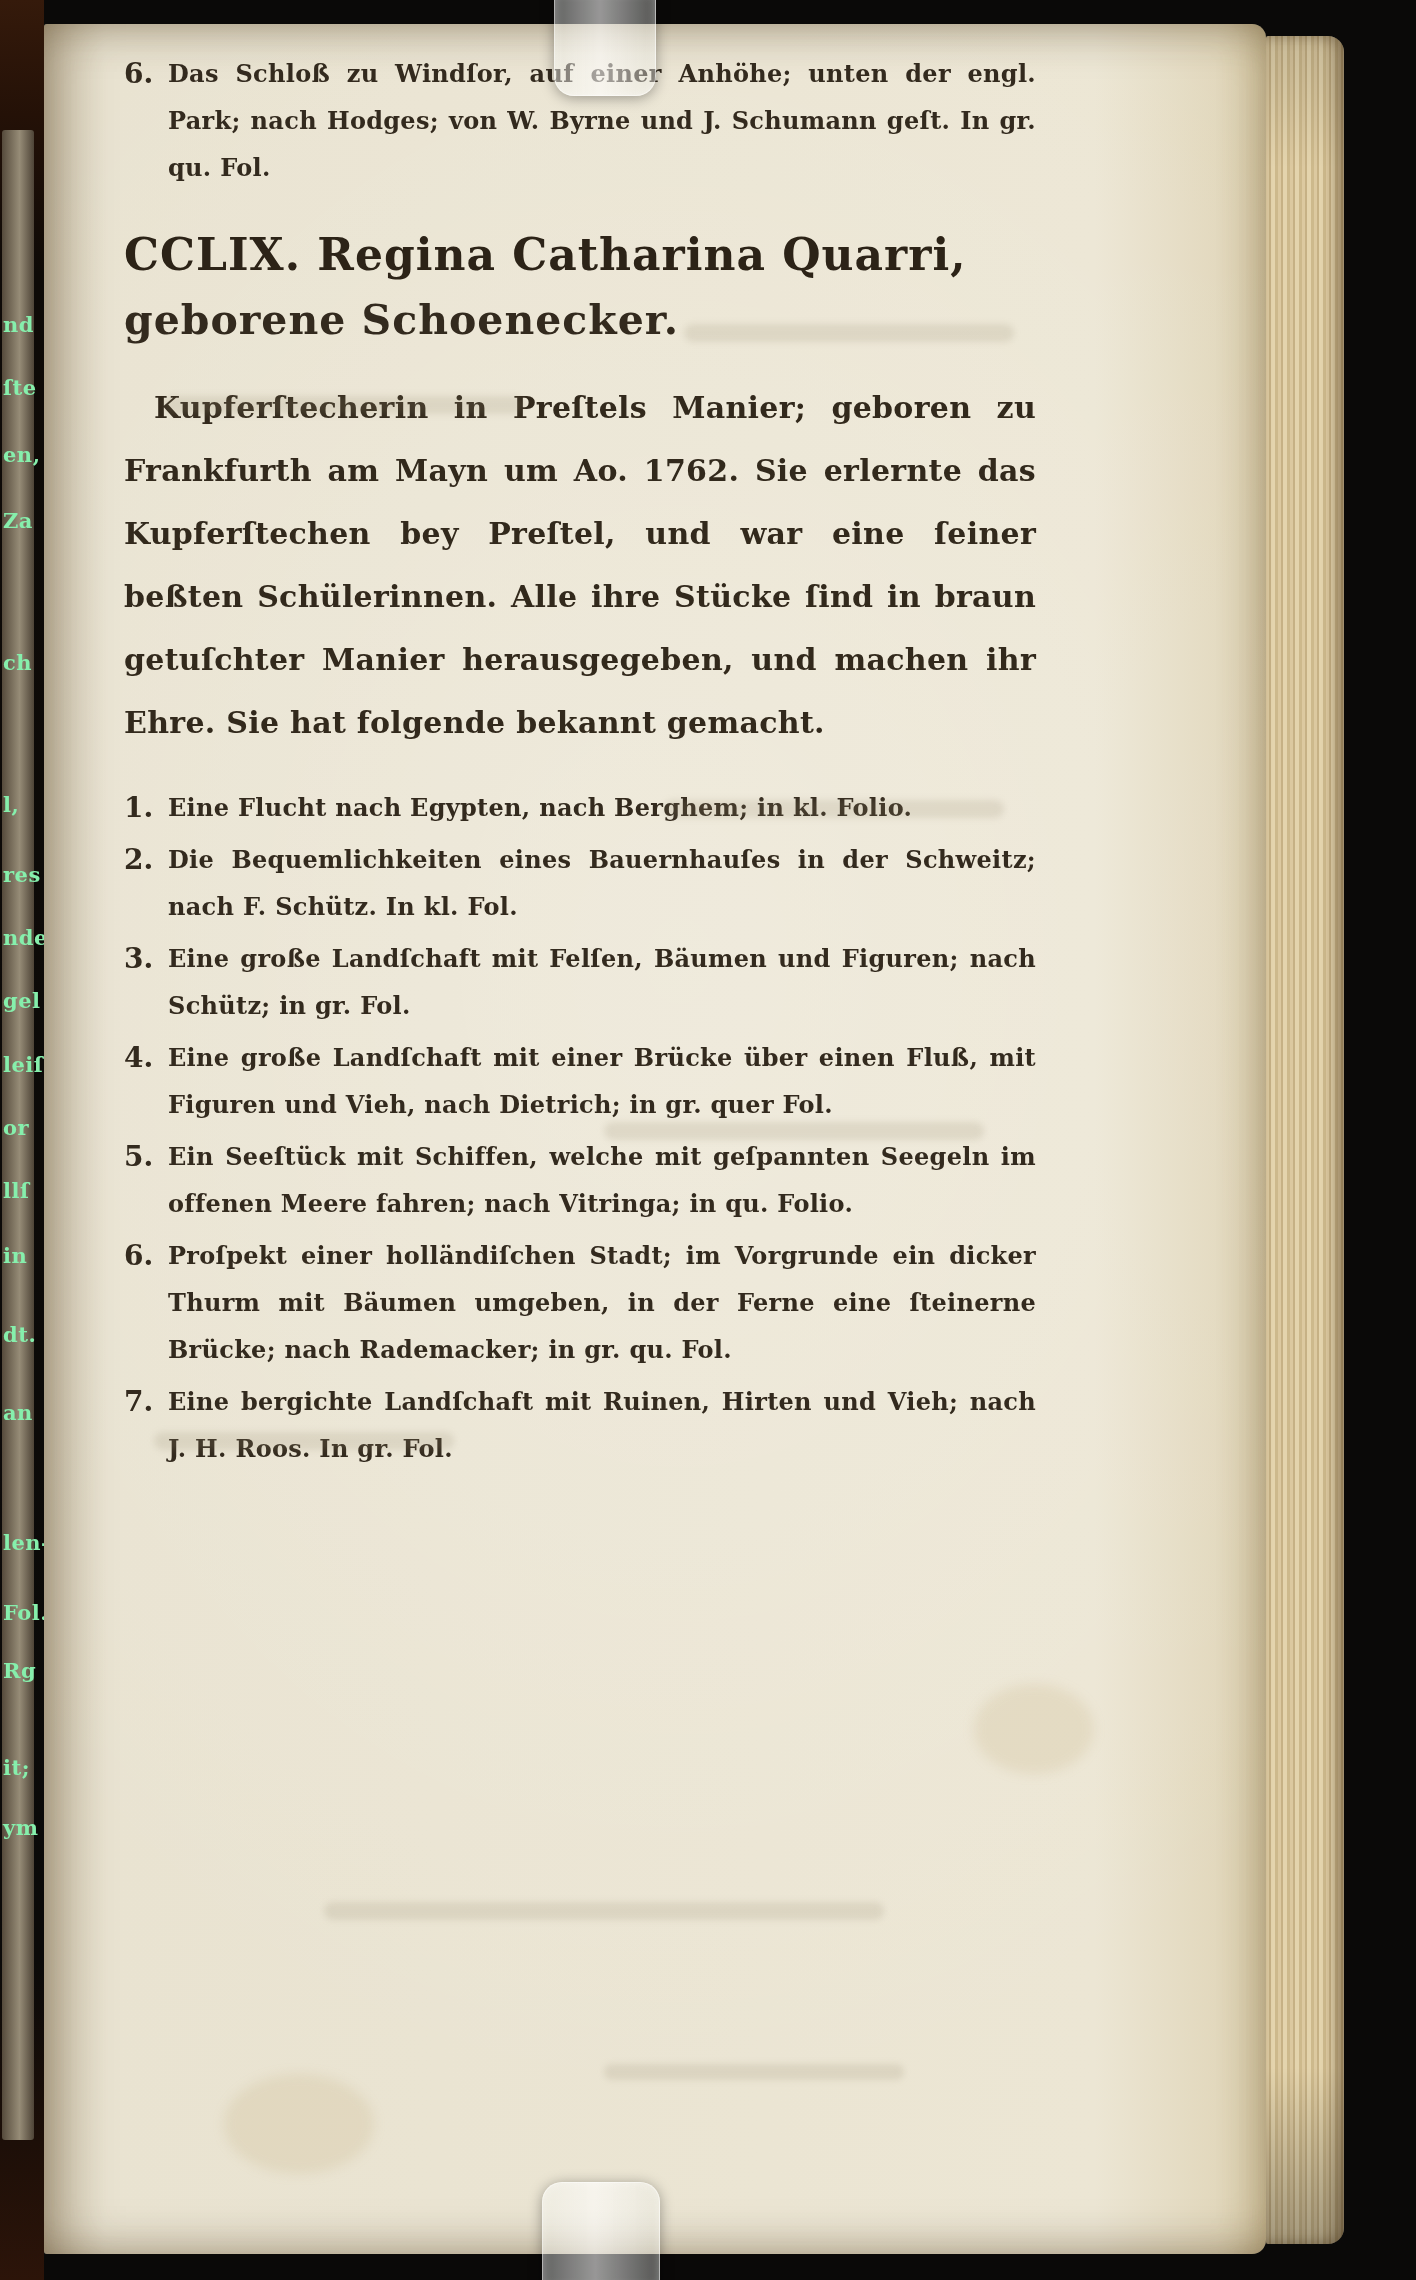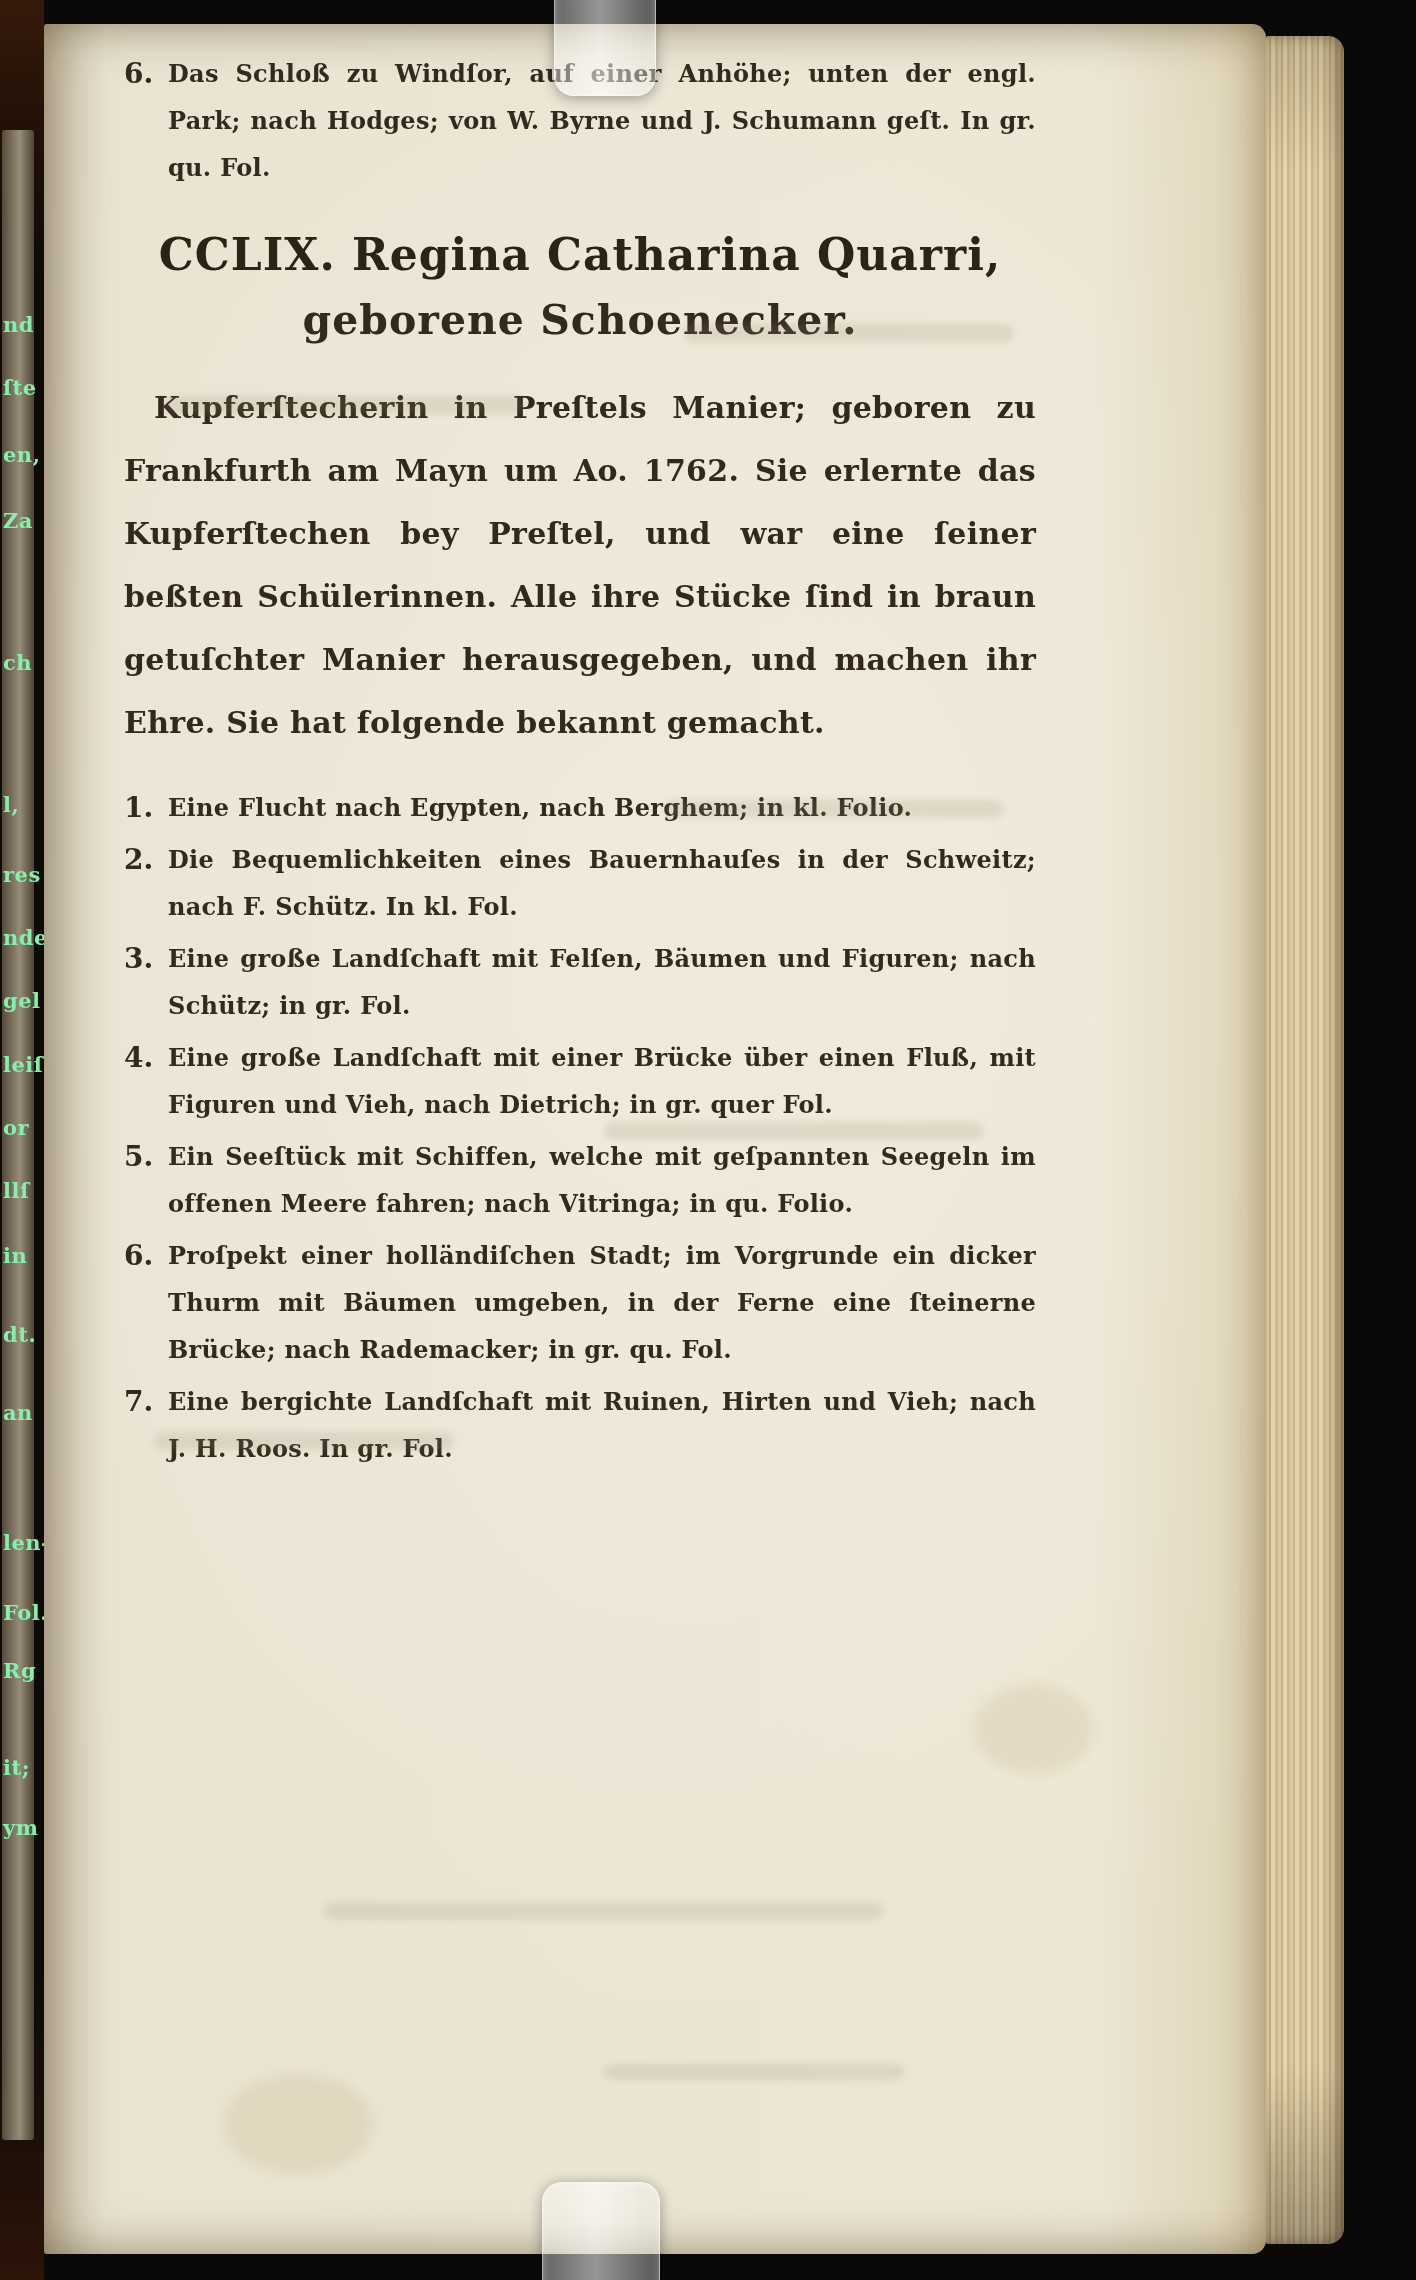--- a/index.html
+++ b/index.html
@@ -74,21 +74,21 @@
   }
   .rh{font-size:33px;letter-spacing:1px;}
   .pn{position:absolute;right:-2px;top:2px;font-size:33px;letter-spacing:2px;}
 
   .item{display:flex;margin-bottom:5px;}
   .item .num{flex:0 0 44px;font-size:28px;line-height:47px;}
   .item .txt{flex:1;font-size:24px;line-height:47px;text-align:justify;letter-spacing:.3px;}
 
   .carryover{margin-top:26px;}
 
-  .section-head{margin-top:38px;text-align:center;}
+  .section-head{margin-top:38px;}
   .sh1{font-size:44px;letter-spacing:1px;color:#2c2317;}
   .sh2{margin-top:16px;font-size:41px;letter-spacing:1px;}
 
   .para{
     margin:32px 0 0 0;font-size:30px;line-height:63px;
     text-align:justify;text-indent:30px;letter-spacing:.3px;color:#32291c;
   }
 
   .items{margin-top:30px;}
 

